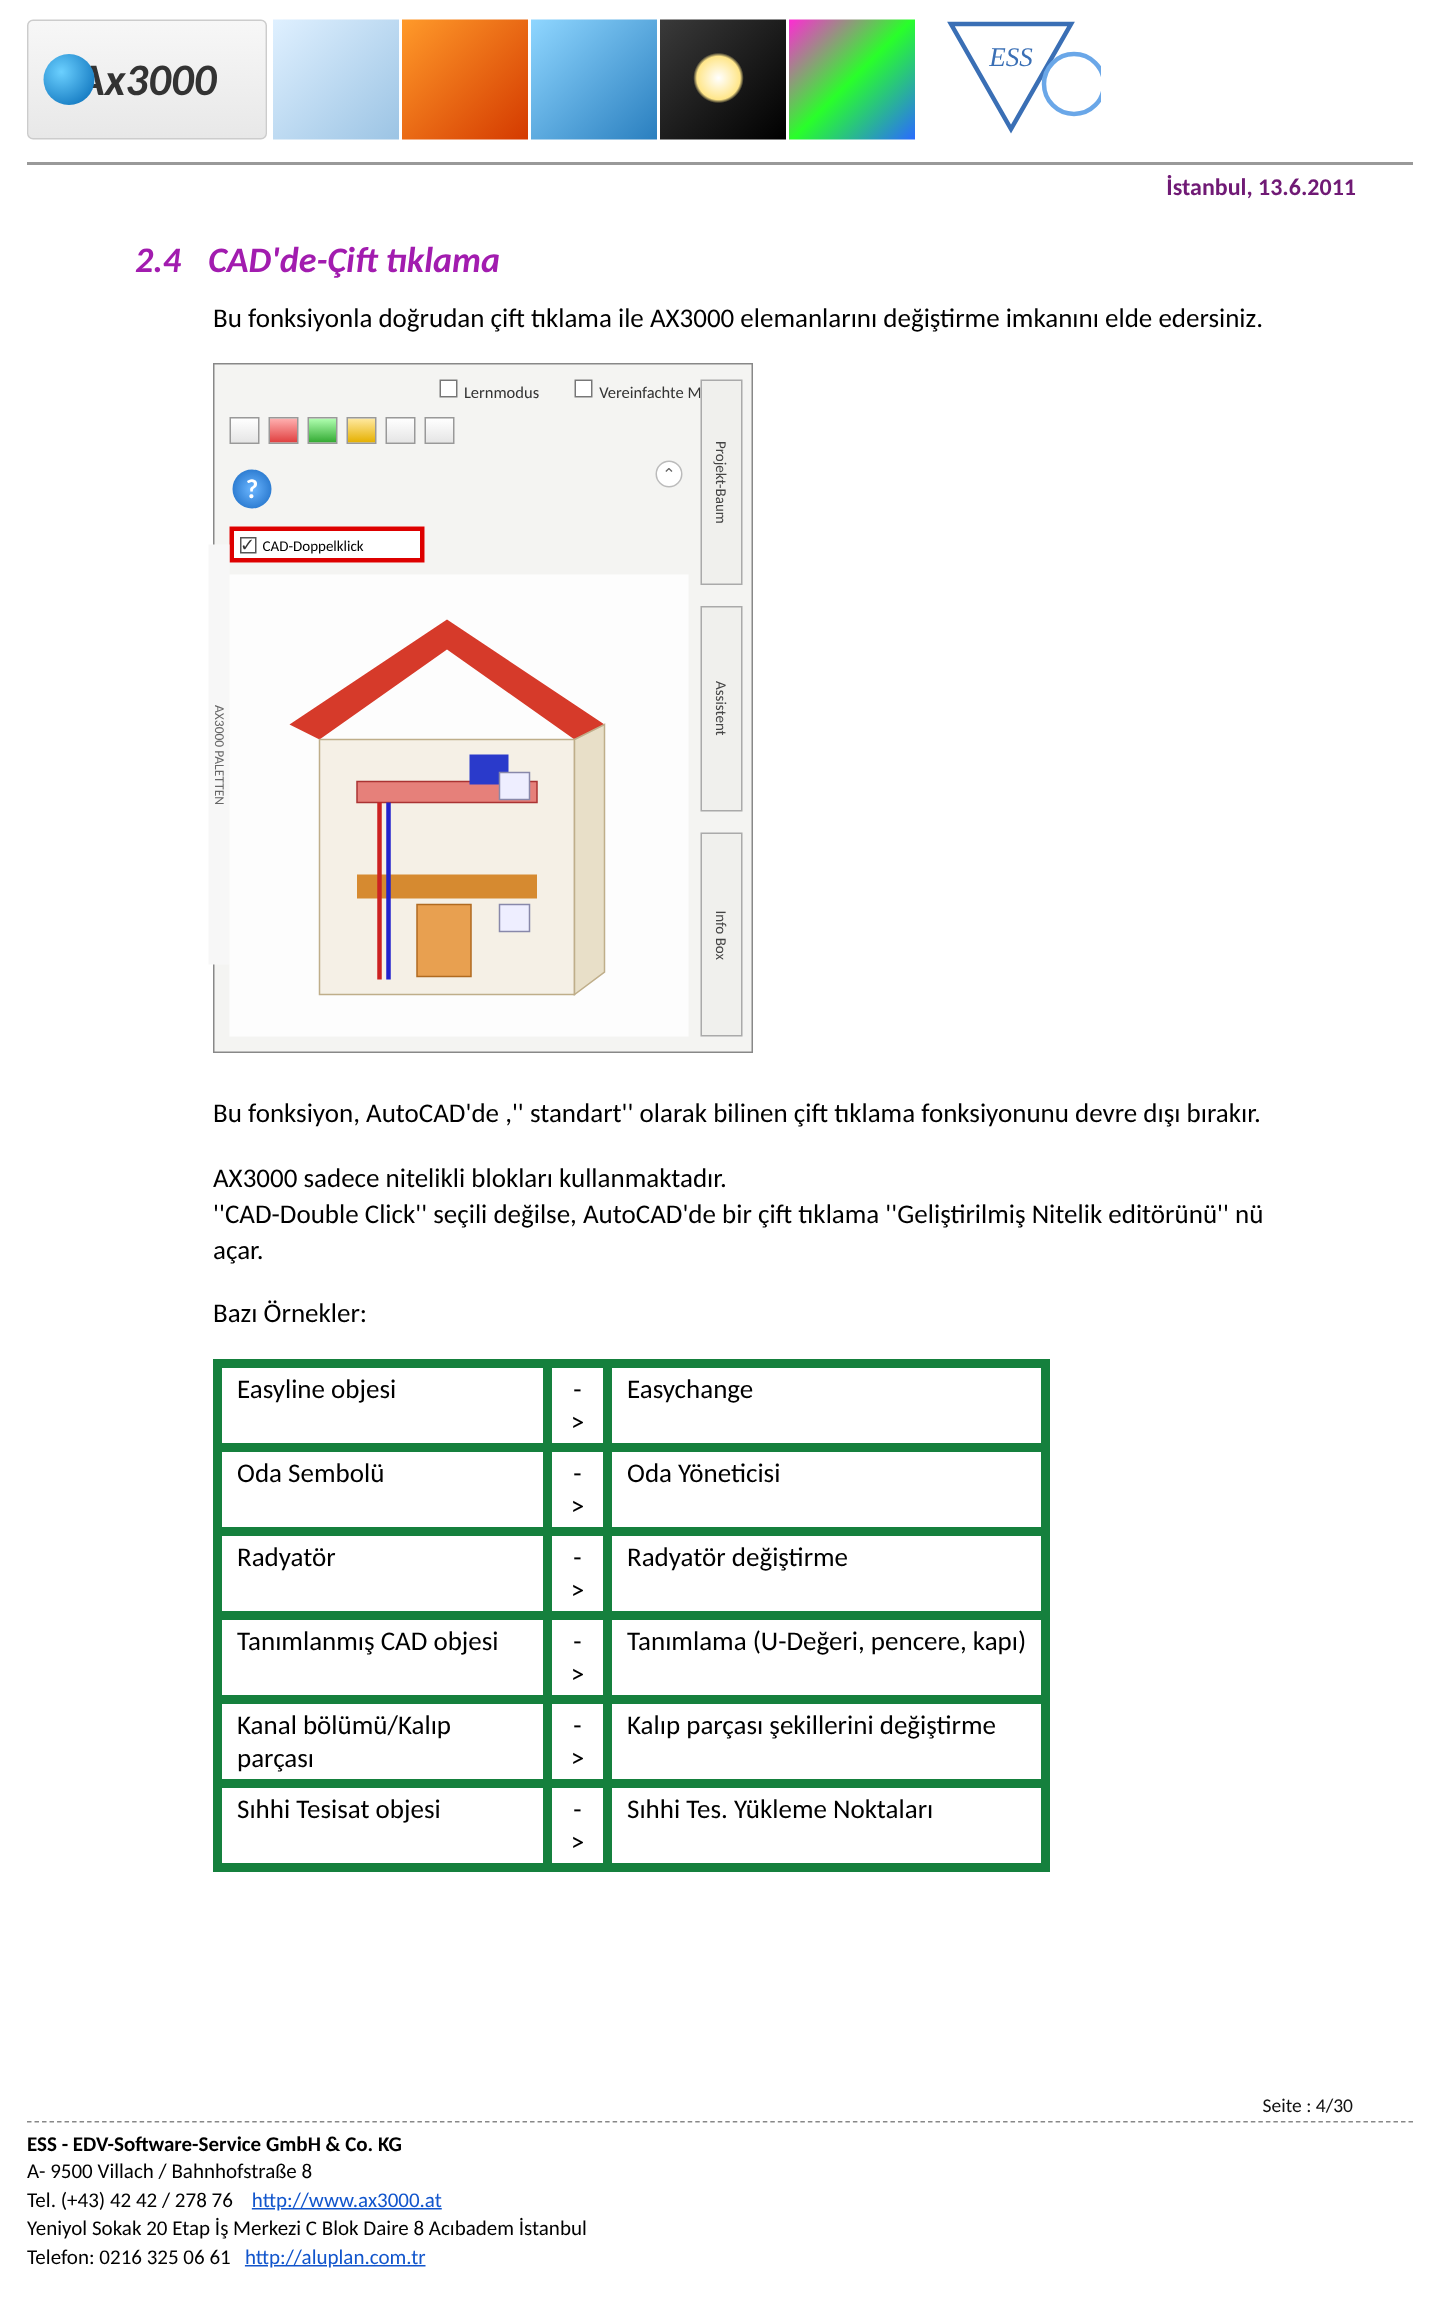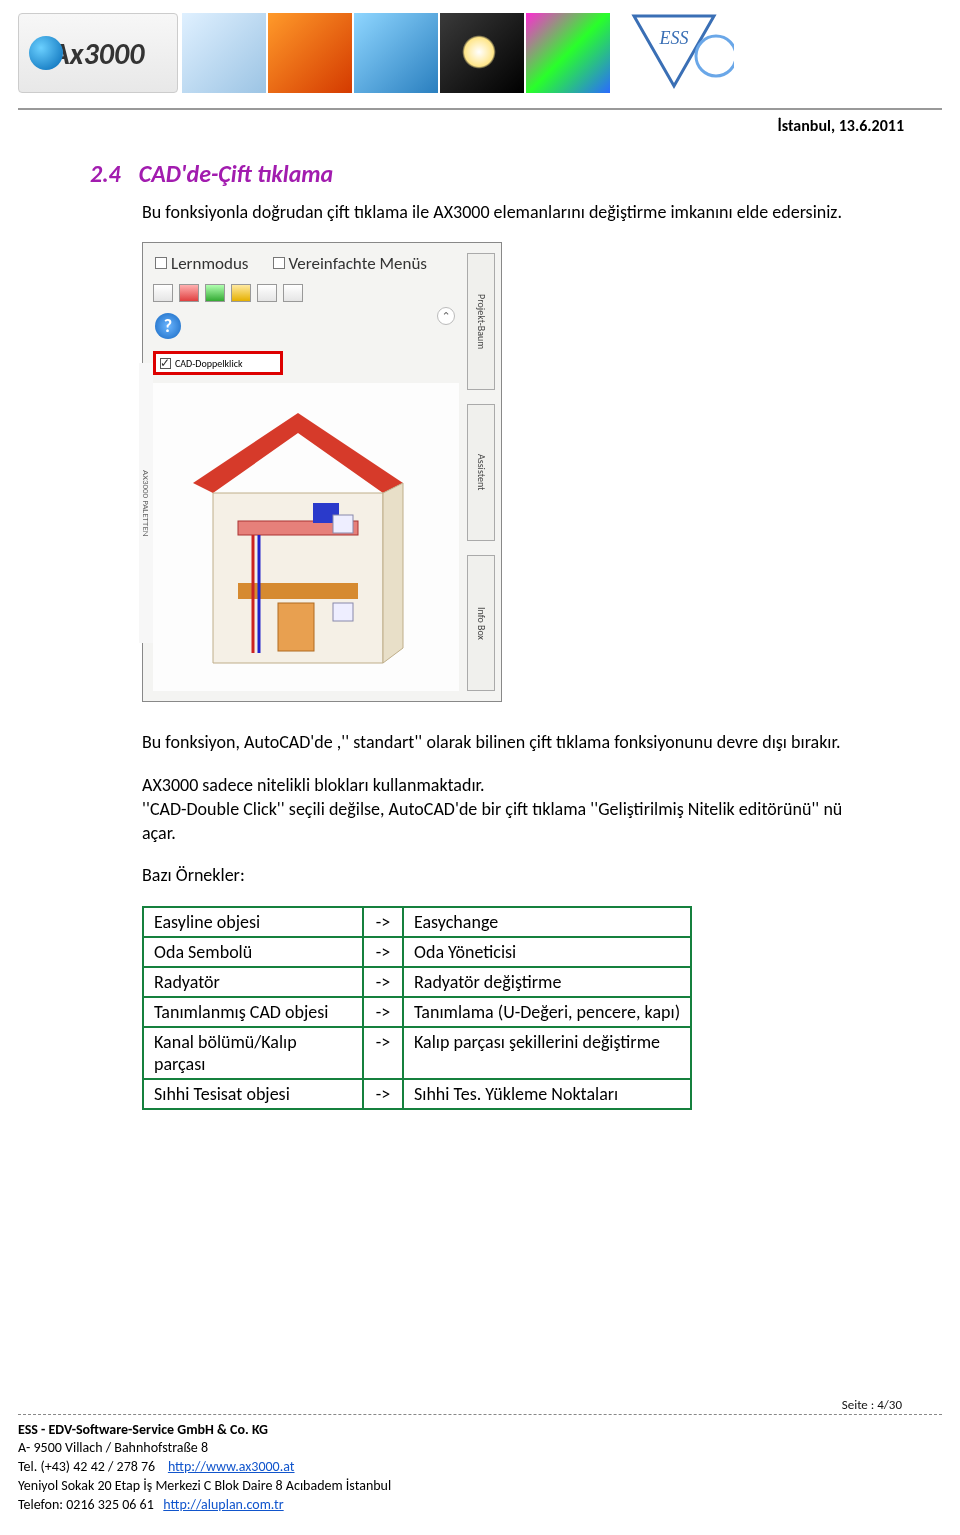--- a/index.html
+++ b/index.html
@@ -55,21 +55,21 @@
   .thumb.e { background: linear-gradient(135deg,#ff2ad4,#29ff2a,#2a6bff); }
   .logo-ess {
     width: 120px; height: 90px;
     position: relative;
   }
   .logo-ess svg { width:100%; height:100%; }
   .date {
     text-align: right;
     font-weight: bold;
     font-size: 16px;
-    color: #000000;
+    color: #701a75;
     padding-right: 56px;
     margin-top: 6px;
   }
   .hr-top {
     border: none;
     border-top: 2px solid #999;
     margin: 6px 18px 0 18px;
   }
   .content {
     padding: 24px 90px 0 90px;
@@ -89,21 +89,21 @@
   }
   .screenshot-box {
     margin: 6px 0 28px 52px;
     width: 360px;
     height: 460px;
     border: 1px solid #888;
     background: #f4f4f2;
     position: relative;
     padding: 6px;
   }
-  .sb-toprow { display:flex; gap:24px; font-size:17px; color:#333; align-items:center; padding:4px 6px; }
+  .sb-toprow { display:flex; gap:24px; font-size:11px; color:#333; align-items:center; padding:4px 6px;justify-content:flex-end; }
   .sb-toprow .cb { width:12px; height:12px; border:1px solid #777; background:#fff; display:inline-block; margin-right:4px; }
   .sb-icons { display:flex; gap:6px; padding:6px 4px; }
   .sb-icons .ic { width:20px; height:18px; border:1px solid #999; background:linear-gradient(#fff,#e5e5e5); }
   .sb-icons .ic.r{ background:linear-gradient(#ffb0b0,#e04040);}
   .sb-icons .ic.g{ background:linear-gradient(#b0ffb0,#33aa33);}
   .sb-icons .ic.y{ background:linear-gradient(#ffe9a0,#e5b000);}
   .sb-help {
     position:absolute; left:12px; top:70px;
     width:26px; height:26px; border-radius:50%;
     background: radial-gradient(circle,#6bb6ff,#1566c0);
@@ -148,21 +148,21 @@
   
   .house { position:absolute; left:30px; top:20px; width:230px; height:280px; }
   .house svg { width:100%; height:100%; }
 
   table.examples {
     border-collapse: collapse;
     margin-left: 52px;
     font-size: 18px;
   }
   table.examples td {
-    border: 2px solid #15803d;
+    border: 6px solid #15803d;
     padding: 3px 10px;
     vertical-align: top;
   }
   table.examples td.mid { text-align:center; width:40px; }
   table.examples td.left { width:220px; }
 
   .footer {
     position:absolute;
     bottom: 20px;
     left: 18px; right: 18px;

